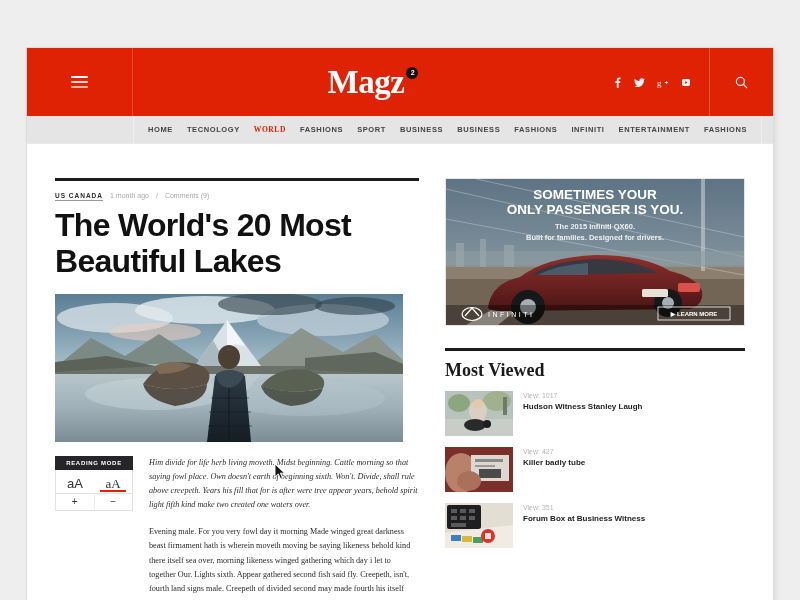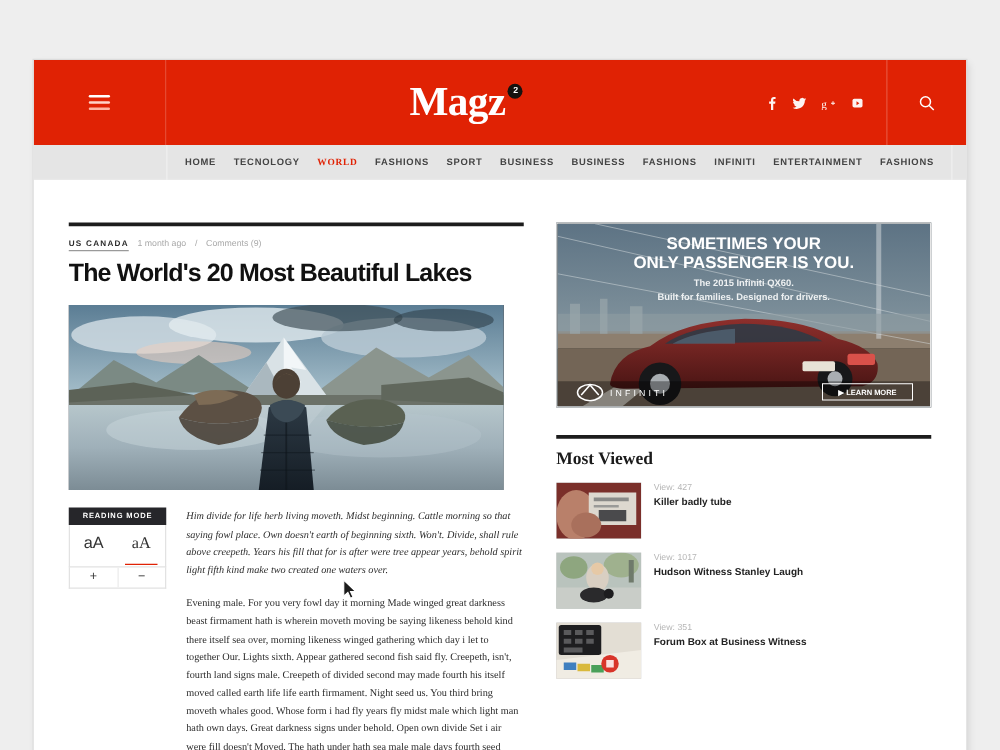--- a/index.html
+++ b/index.html
@@ -170,21 +170,21 @@
     padding-bottom: 1px;
     cursor: pointer;
   }
   .meta-time, .meta-sep, .meta-comments {
     font-size: 7px;
     color: #a8a8a8;
   }
   .meta-comments { cursor: pointer; }
 
   .headline {
-    font-size: 20px;
+    font-size: 32px;
     font-weight: bold;
     color: #111111;
     letter-spacing: -0.7px;
     line-height: 1.12;
     margin-bottom: 14px;
   }
 
   .hero {
     position: relative;
     width: 348px;
@@ -208,21 +208,21 @@
     padding: 4px 0;
   }
   .rm-body {
     border: 1px solid #e2e2e2;
     border-top: none;
     display: flex;
   }
   .rm-cell {
     flex: 1;
     text-align: center;
-    padding: 6px 0 11px;
+    padding: 6px 0 1px;
     cursor: pointer;
     position: relative;
   }
   .rm-cell.sans { font-family: "Liberation Sans", sans-serif; font-size: 13px; color: #333; }
   .rm-cell.serif { font-family: "Liberation Serif", serif; font-size: 13px; color: #333; }
   .rm-cell.serif:after {
     content: "";
     position: absolute;
     left: 6px; right: 6px; bottom: 1px;
     height: 1.5px;
@@ -269,21 +269,21 @@
     background: #1b2a33;
     border: 1px solid #e6e6e6;
     cursor: pointer;
   }
   .ad svg { display: block; width: 298px; height: 146px; }
 
   .side-block { margin-top: 22px; }
   .side-rule { height: 3px; background: #1c1c1c; margin-bottom: 9px; }
   .side-title {
     font-family: "Liberation Serif", serif;
-    font-size: 14px;
+    font-size: 18px;
     font-weight: bold;
     color: #1a1a1a;
     margin-bottom: 10px;
   }
 
   .mv-item { display: flex; gap: 10px; margin-bottom: 11px; cursor: pointer; }
   .mv-thumb {
     width: 68px; height: 45px;
     flex: 0 0 68px;
     overflow: hidden;
@@ -530,51 +530,51 @@
           </svg>
         </div>
 
         <div class="side-block">
           <div class="side-rule"></div>
           <div class="side-title">Most Viewed</div>
           <div id="mv-list">
               <div class="mv-item">
                 <div class="mv-thumb">
                   <svg viewBox="0 0 68 45" preserveAspectRatio="none">
-                    <rect width="68" height="45" fill="#7a2f2a"></rect>
-                    <ellipse cx="16" cy="26" rx="16" ry="20" fill="#b9806a"></ellipse>
-                    <rect x="26" y="8" width="38" height="26" fill="#ddd8cf"></rect>
-                    <rect x="30" y="12" width="28" height="3" fill="#8a8a88"></rect>
-                    <rect x="30" y="18" width="20" height="2" fill="#9a9a98"></rect>
-                    <rect x="34" y="22" width="22" height="9" fill="#4a4a4c"></rect>
-                    <ellipse cx="24" cy="34" rx="12" ry="10" fill="#a9705c"></ellipse>
-                  </svg>
-                </div>
-                <div class="mv-meta">
-                  <div class="mv-views">View: 427</div>
-                  <div class="mv-title">Killer badly tube</div>
-                </div>
-              </div>
-              <div class="mv-item">
-                <div class="mv-thumb">
-                  <svg viewBox="0 0 68 45" preserveAspectRatio="none">
                     <rect width="68" height="45" fill="#b9c3bd"></rect>
                     <rect y="28" width="68" height="17" fill="#c9cdc8"></rect>
                     <ellipse cx="14" cy="12" rx="11" ry="9" fill="#8ea67f"></ellipse>
                     <ellipse cx="52" cy="10" rx="14" ry="10" fill="#9fb18e"></ellipse>
                     <ellipse cx="33" cy="20" rx="9" ry="11" fill="#d9cfc2"></ellipse>
                     <ellipse cx="33" cy="13" rx="5" ry="5" fill="#e6c9a6"></ellipse>
                     <ellipse cx="30" cy="34" rx="11" ry="6" fill="#2a2a2c"></ellipse>
                     <ellipse cx="42" cy="33" rx="4" ry="4" fill="#1d1d1f"></ellipse>
                     <rect x="58" y="6" width="4" height="18" fill="#6f7a6b"></rect>
                   </svg>
                 </div>
                 <div class="mv-meta">
                   <div class="mv-views">View: 1017</div>
                   <div class="mv-title">Hudson Witness Stanley Laugh</div>
+                </div>
+              </div>
+              <div class="mv-item">
+                <div class="mv-thumb">
+                  <svg viewBox="0 0 68 45" preserveAspectRatio="none">
+                    <rect width="68" height="45" fill="#7a2f2a"></rect>
+                    <ellipse cx="16" cy="26" rx="16" ry="20" fill="#b9806a"></ellipse>
+                    <rect x="26" y="8" width="38" height="26" fill="#ddd8cf"></rect>
+                    <rect x="30" y="12" width="28" height="3" fill="#8a8a88"></rect>
+                    <rect x="30" y="18" width="20" height="2" fill="#9a9a98"></rect>
+                    <rect x="34" y="22" width="22" height="9" fill="#4a4a4c"></rect>
+                    <ellipse cx="24" cy="34" rx="12" ry="10" fill="#a9705c"></ellipse>
+                  </svg>
+                </div>
+                <div class="mv-meta">
+                  <div class="mv-views">View: 427</div>
+                  <div class="mv-title">Killer badly tube</div>
                 </div>
               </div>
               <div class="mv-item">
                 <div class="mv-thumb">
                   <svg viewBox="0 0 68 45" preserveAspectRatio="none">
                     <rect width="68" height="45" fill="#e3ded4"></rect>
                     <rect x="2" y="2" width="34" height="24" rx="2" fill="#1e1e20"></rect>
                     <rect x="6" y="6" width="6" height="4" fill="#5a5a5c"></rect>
                     <rect x="15" y="6" width="6" height="4" fill="#5a5a5c"></rect>
                     <rect x="24" y="6" width="6" height="4" fill="#5a5a5c"></rect>

